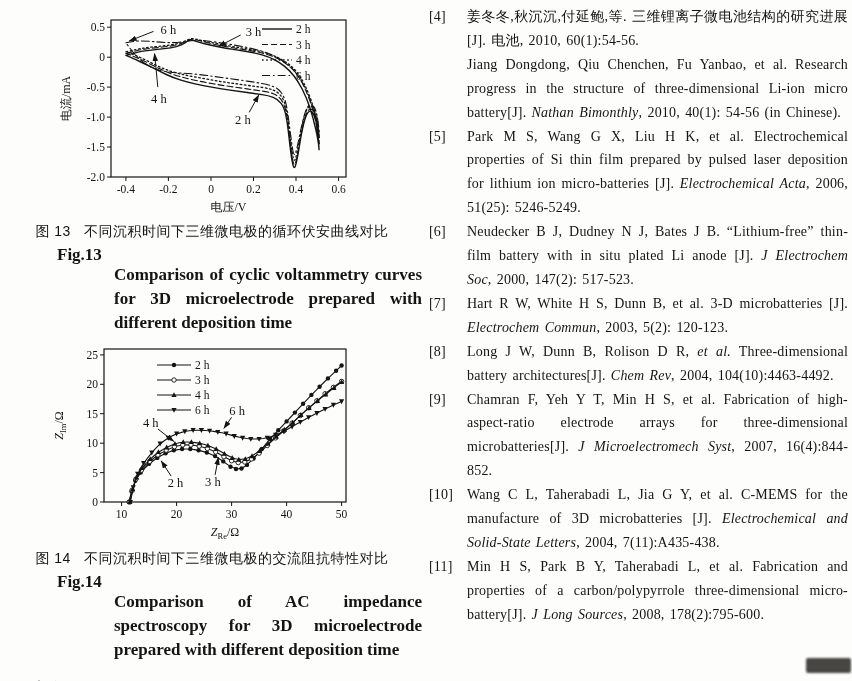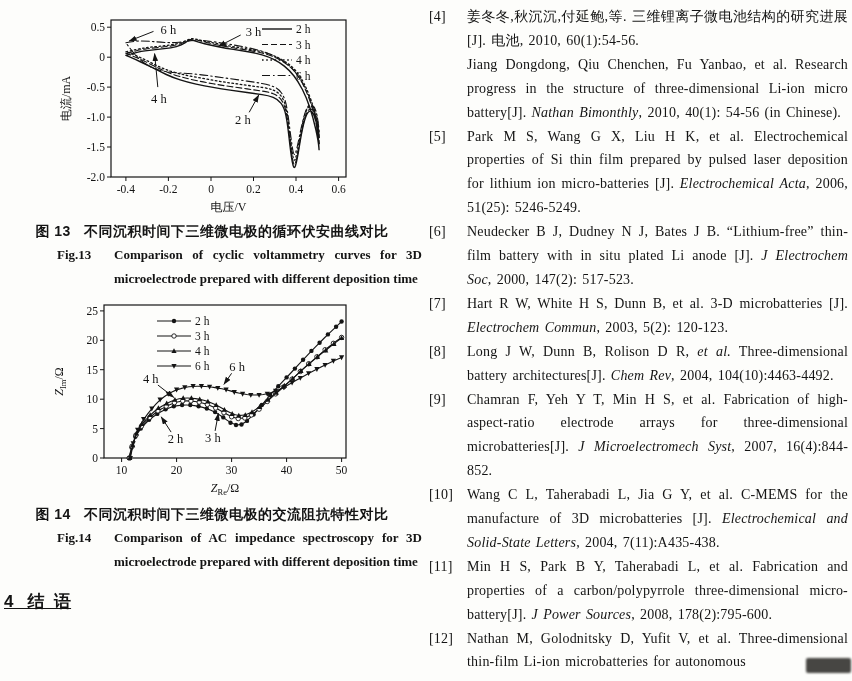--- a/index.html
+++ b/index.html
@@ -3,25 +3,25 @@
 <meta charset="utf-8">
 <style>
   html,body{margin:0;padding:0;background:#ffffff;}
   .page{position:relative;width:852px;height:681px;background:#fdfdfb;color:#141414;
         font-family:"Liberation Serif",serif;overflow:hidden;}
   .col-left{position:absolute;left:0;top:0;width:424px;}
   .col-right{position:absolute;left:429px;top:5px;width:419px;}
   svg text{font-family:"Liberation Serif",serif;fill:#141414;}
   .fig13-svg{display:block;margin:12px 0 0 56px;}
   .fig14-svg{display:block;margin:4px 0 0 49px;}
-  .cap-cn{font-family:"Liberation Sans",sans-serif;font-weight:bold;font-size:14px;
+  .cap-cn{font-family:"Liberation Sans",sans-serif;font-weight:normal;font-size:14px;
           margin:7px 0 0 0;text-align:center;letter-spacing:0.5px;white-space:pre;}
-  .cap-en{display:flex;font-weight:bold;font-size:13px;line-height:24px;margin:2px 0 0 57px;}
+  .cap-en{display:flex;font-weight:bold;font-size:17px;line-height:24px;margin:2px 0 0 57px;}
   .cap-en .lab{flex:none;width:57px;}
-  .cap-en .txt{width:308px;text-align:justify;}
+  .cap-en .txt{width:308px;text-align:justify;margin-top:20px;}
   .section-heading{font-family:"Liberation Sans",sans-serif;font-weight:bold;font-size:17px;
           margin:16px 0 0 4px;white-space:pre;text-decoration:underline;}
   .ref-item{position:relative;padding-left:38px;text-align:justify;font-size:14px;
           line-height:23.9px;word-spacing:1.5px;letter-spacing:0.2px;}
   .ref-label{position:absolute;left:0;top:0;}
   .it{font-style:italic;}
   .smudge{position:absolute;left:806px;top:658px;width:45px;height:15px;background:#2e2d2a;
           opacity:.88;filter:blur(1px);border-radius:2px;}
 </style>
 </head>
@@ -276,19 +276,18 @@
 
   <div class="col-right">
     <div>
         <div class="ref-item"><span class="ref-label">[4]</span><span>姜冬冬,秋沉沉,付延鲍,等. 三维锂离子微电池结构的研究进展[J]. 电池, 2010, 60(1):54-56.</span><br><span>Jiang Dongdong, Qiu Chenchen, Fu Yanbao, et al. Research progress in the structure of three-dimensional Li-ion micro battery[J]. </span><span class="it">Nathan Bimonthly</span><span>, 2010, 40(1): 54-56 (in Chinese).</span></div>
         <div class="ref-item"><span class="ref-label">[5]</span><span>Park M S, Wang G X, Liu H K, et al. Electrochemical properties of Si thin film prepared by pulsed laser deposition for lithium ion micro-batteries [J]. </span><span class="it">Electrochemical Acta</span><span>, 2006, 51(25): 5246-5249.</span></div>
         <div class="ref-item"><span class="ref-label">[6]</span><span>Neudecker B J, Dudney N J, Bates J B. “Lithium-free” thin-film battery with in situ plated Li anode [J]. </span><span class="it">J Electrochem Soc</span><span>, 2000, 147(2): 517-523.</span></div>
         <div class="ref-item"><span class="ref-label">[7]</span><span>Hart R W, White H S, Dunn B, et al. 3-D microbatteries [J]. </span><span class="it">Electrochem Commun</span><span>, 2003, 5(2): 120-123.</span></div>
         <div class="ref-item"><span class="ref-label">[8]</span><span>Long J W, Dunn B, Rolison D R, </span><span class="it">et al.</span><span> Three-dimensional battery architectures[J]. </span><span class="it">Chem Rev</span><span>, 2004, 104(10):4463-4492.</span></div>
         <div class="ref-item"><span class="ref-label">[9]</span><span>Chamran F, Yeh Y T, Min H S, et al. Fabrication of high-aspect-ratio electrode arrays for three-dimensional microbatteries[J]. </span><span class="it">J Microelectromech Syst</span><span>, 2007, 16(4):844-852.</span></div>
         <div class="ref-item"><span class="ref-label">[10]</span><span>Wang C L, Taherabadi L, Jia G Y, et al. C-MEMS for the manufacture of 3D microbatteries [J]. </span><span class="it">Electrochemical and Solid-State Letters</span><span>, 2004, 7(11):A435-438.</span></div>
-        <div class="ref-item"><span class="ref-label">[11]</span><span>Min H S, Park B Y, Taherabadi L, et al. Fabrication and properties of a carbon/polypyrrole three-dimensional micro-battery[J]. </span><span class="it">J Power Sources</span><span>, 2008, 178(2):795-600.</span></div>
-        <div class="ref-item"><span class="ref-label">[12]</span><span>Nathan M, Golodnitsky D, Yufit V, et al. Three-dimensional thin-film Li-ion microbatteries for autonomous</span></div>
+        <div class="ref-item"><span class="ref-label">[11]</span><span>Min H S, Park B Y, Taherabadi L, et al. Fabrication and properties of a carbon/polypyrrole three-dimensional micro-battery[J]. </span><span class="it">J Long Sources</span><span>, 2008, 178(2):795-600.</span></div>
       </div>
   </div>
 
   <div class="smudge"></div>
 </div>
 
 </body></html>

